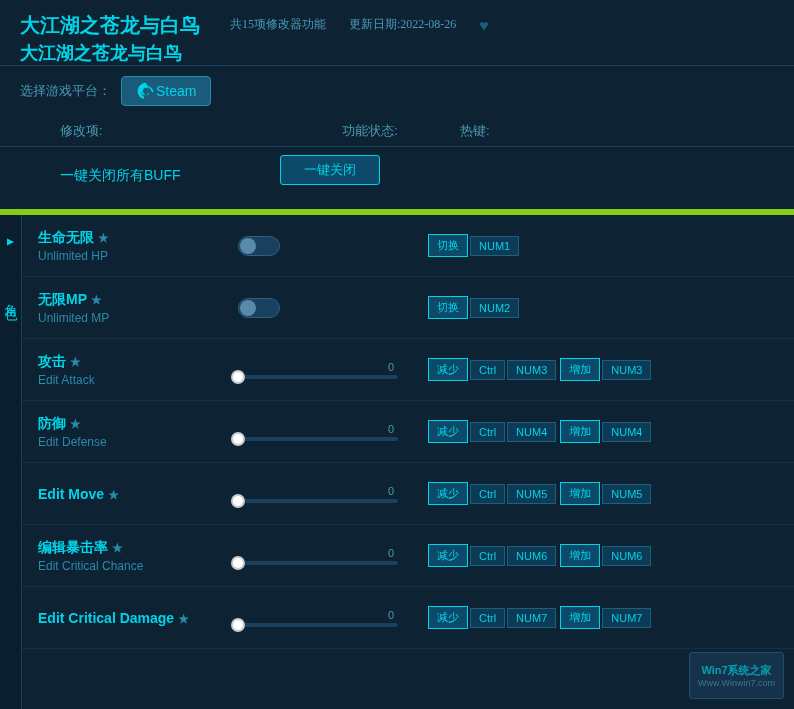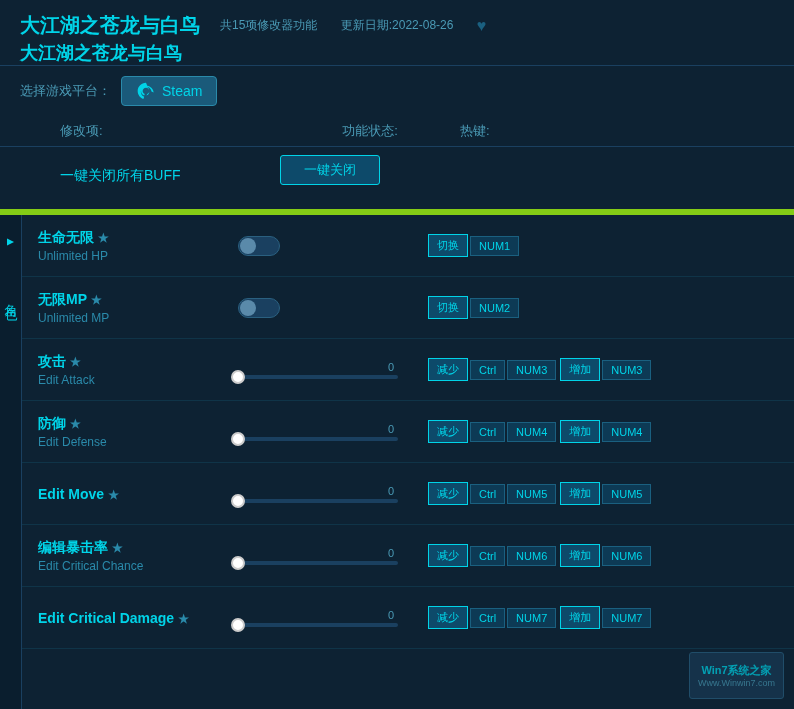--- a/index.html
+++ b/index.html
@@ -20,23 +20,24 @@
 
     .header-title-main {
       font-size: 20px;
       font-weight: bold;
       color: #00d4e8;
       display: inline-block;
     }
 
     .header-meta {
       display: inline-block;
-      margin-left: 20px;
+      margin-left: 30px;
       font-size: 12px;
       color: #4a9ab5;
+      font-family: Liberation Serif, serif;
     }
 
     .header-meta span {
       margin-right: 20px;
     }
 
     .heart-icon {
       display: inline-block;
       color: #1a6080;
       font-size: 16px;
@@ -65,21 +66,20 @@
     .steam-btn {
       background: #1a5a7a;
       border: 1px solid #2a8aaa;
       color: #00d4e8;
       padding: 4px 14px;
       border-radius: 4px;
       font-size: 14px;
       cursor: pointer;
       display: flex;
       align-items: center;
-      gap: 6px;
     }
 
     .steam-logo {
       width: 20px;
       height: 20px;
       display: inline-block;
     }
 
     .column-headers {
       display: flex;

